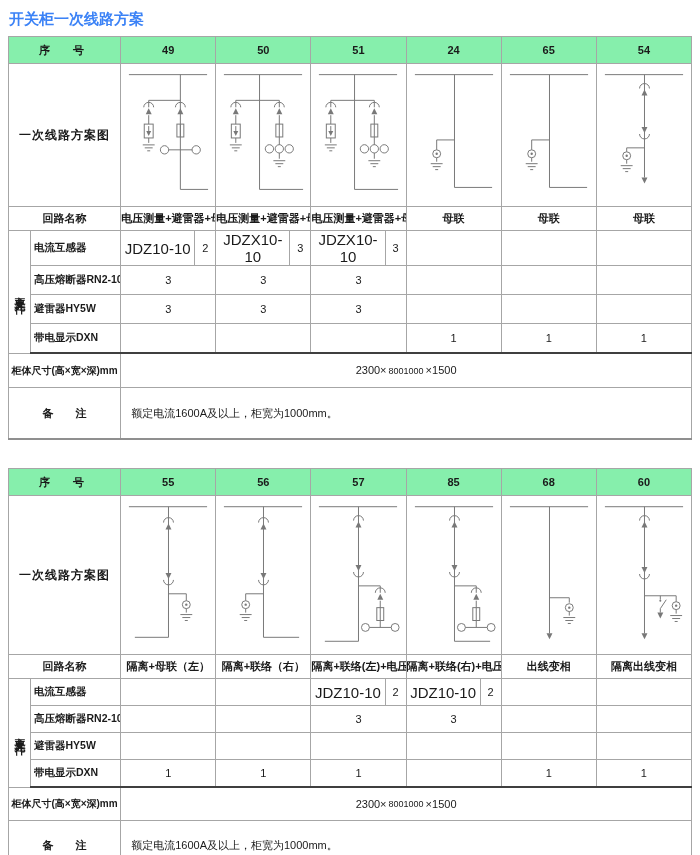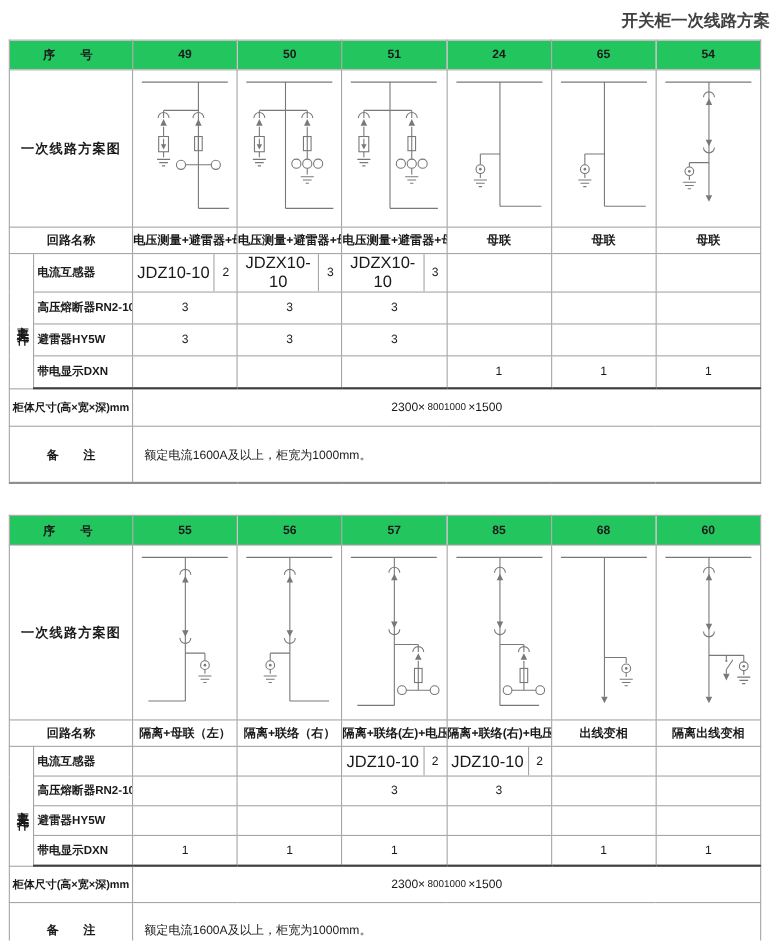--- a/index.html
+++ b/index.html
@@ -1,21 +1,21 @@
 <!DOCTYPE html>
 <html><head>
 <meta charset="utf-8">
 <style>
   html,body{margin:0;padding:0;background:#fff;}
   body{width:700px;height:855px;font-family:"Liberation Sans","DejaVu Sans",sans-serif;color:#1a1a1a;overflow:hidden;}
-  .title{padding:10px 0 7px 9px;font-size:15px;font-weight:bold;color:#404040;text-align:right;}
+  .title{padding:10px 0 7px 9px;font-size:15px;font-weight:bold;color:#3b82f6;}
   table.spec{border-collapse:collapse;table-layout:fixed;width:684px;margin-left:8px;border-bottom:2px solid #8f8f8f;}
   table.spec td{border:1px solid #a6a6a6;text-align:center;vertical-align:middle;padding:0;font-size:11px;overflow:hidden;}
   col.cg{width:22px;} col.cl{width:90px;} col.cd{width:95px;}
-  .hdr td{background:#22c55e;font-weight:bold;font-size:12.5px;}
+  .hdr td{background:#86efac;font-weight:bold;font-size:12.5px;}
   .t1 .hdr td{height:26px;} .t2 .hdr td{height:26px;}
   .hl{letter-spacing:6px;font-size:13px;}
   .t1 .dgm td{height:142px;} .t2 .dgm td{height:158px;}
   .dgm td.dc{vertical-align:top;}
   .dgm-holder{width:94px;margin:0 auto;}
   .rl{font-weight:bold;font-size:11px;white-space:nowrap;}
   .rl.big{font-size:12px;letter-spacing:1px;}
   .rl.sub{text-align:left;padding-left:3px;font-size:10.5px;}
   .grp{writing-mode:vertical-lr;text-orientation:upright;letter-spacing:2px;font-weight:bold;font-size:11px;}
   .circ td{border-top:2px solid #3f3f3f;border-bottom:2px solid #3f3f3f;height:23px;}

